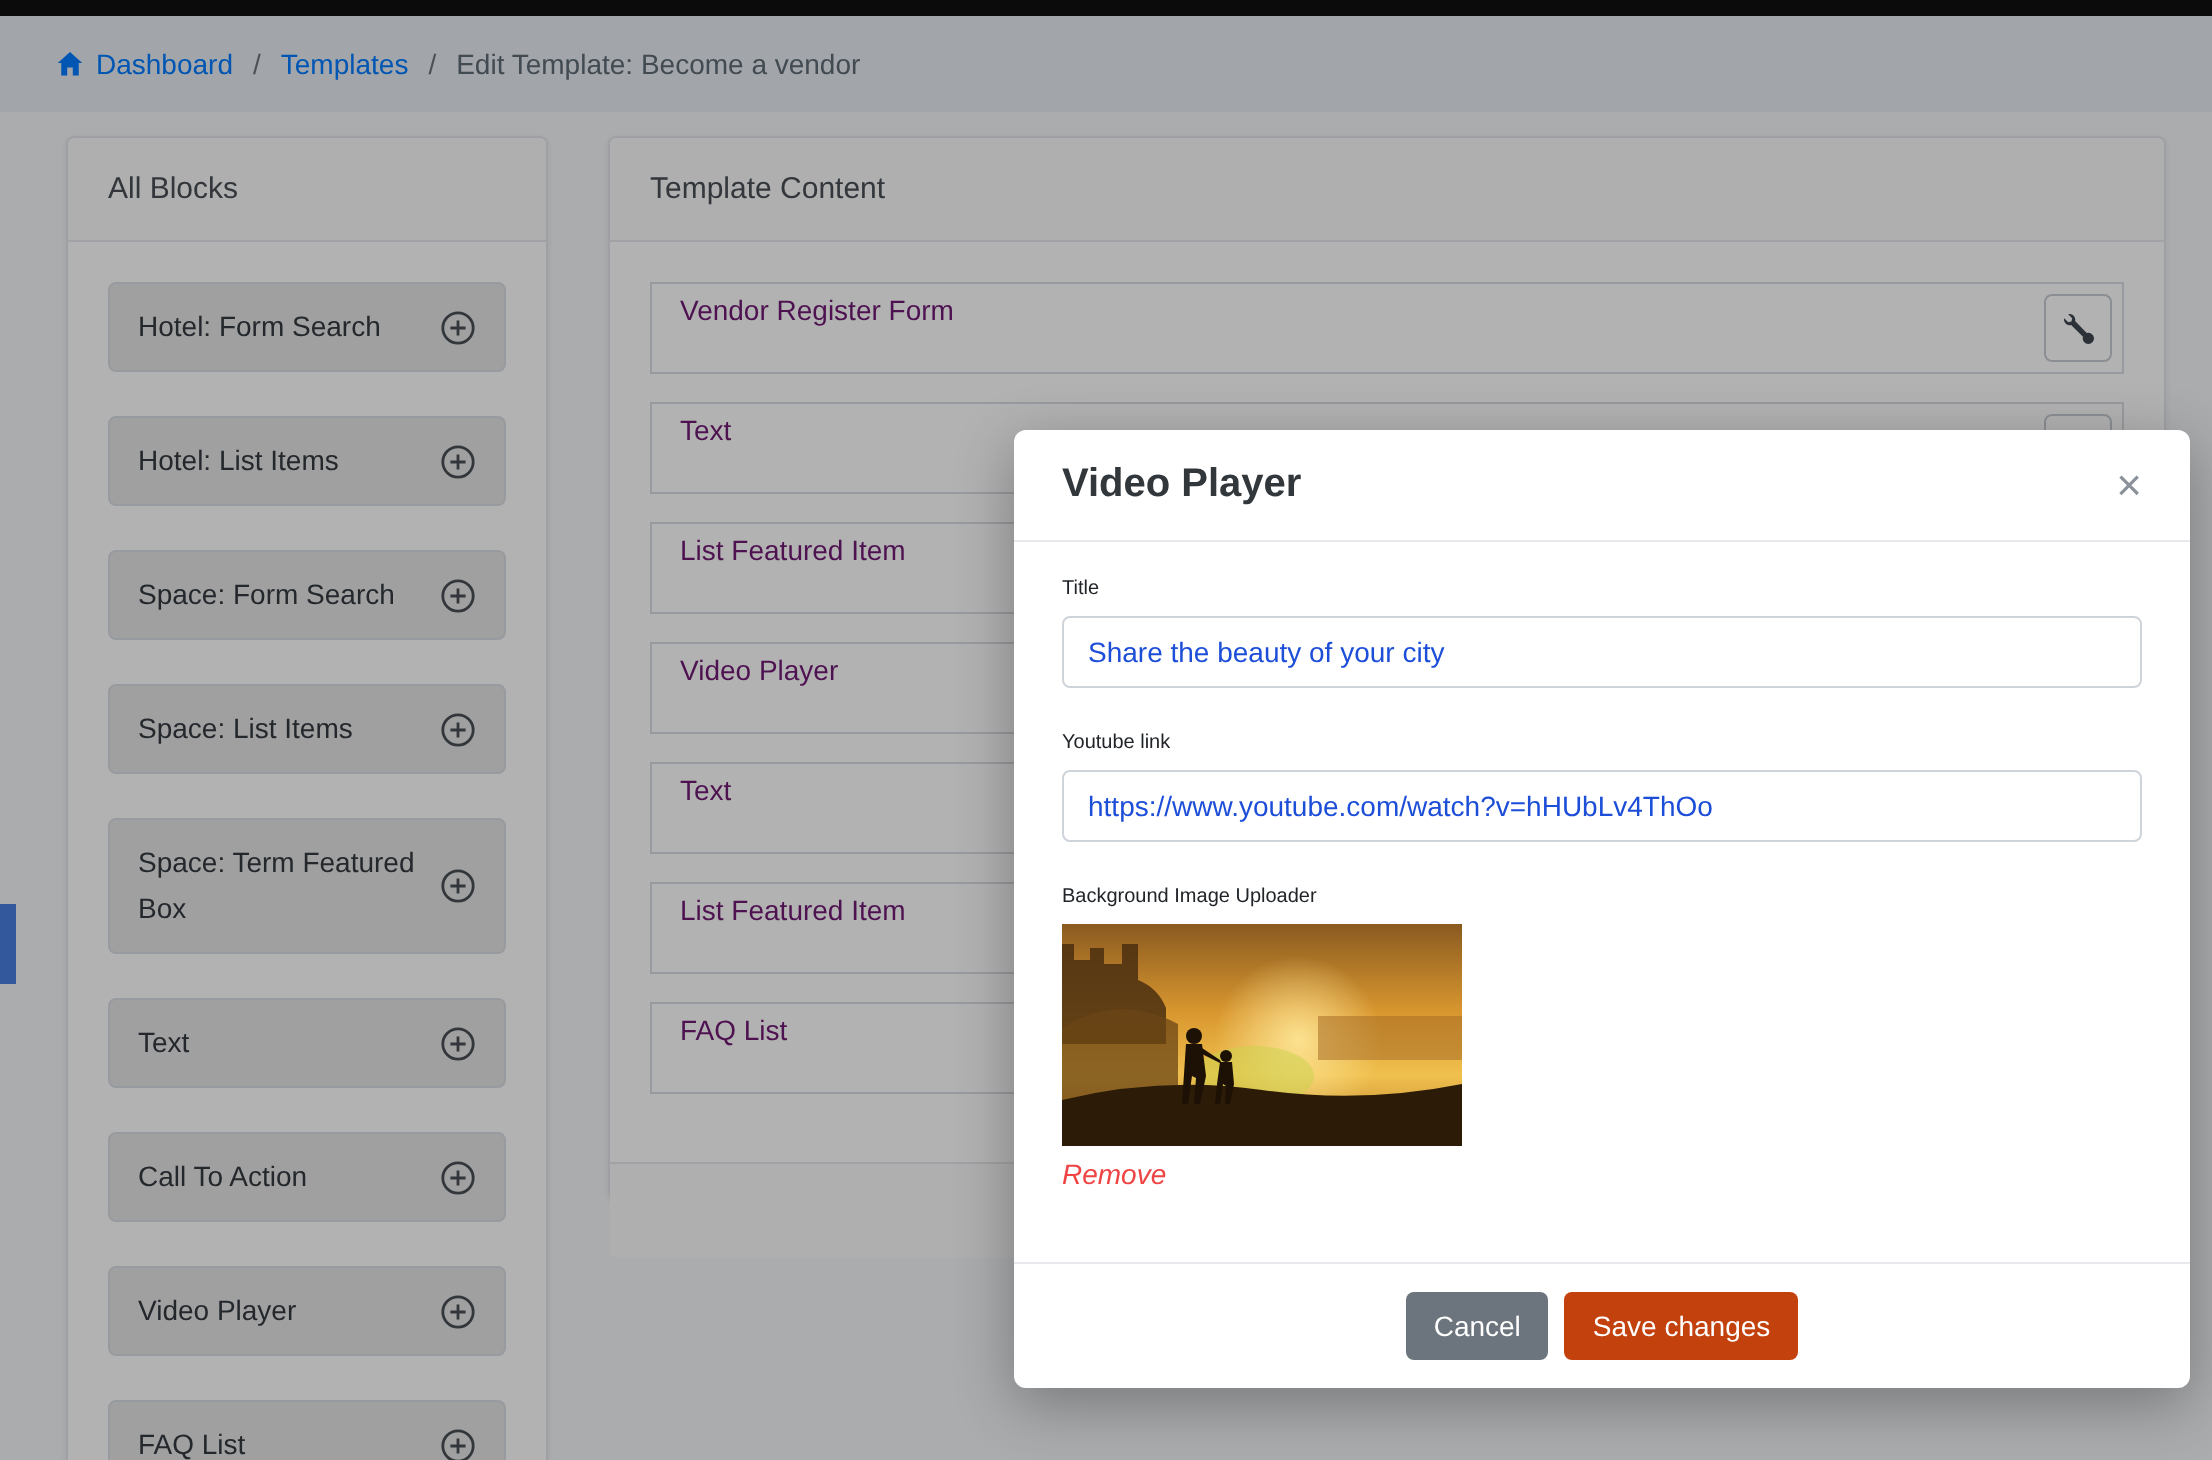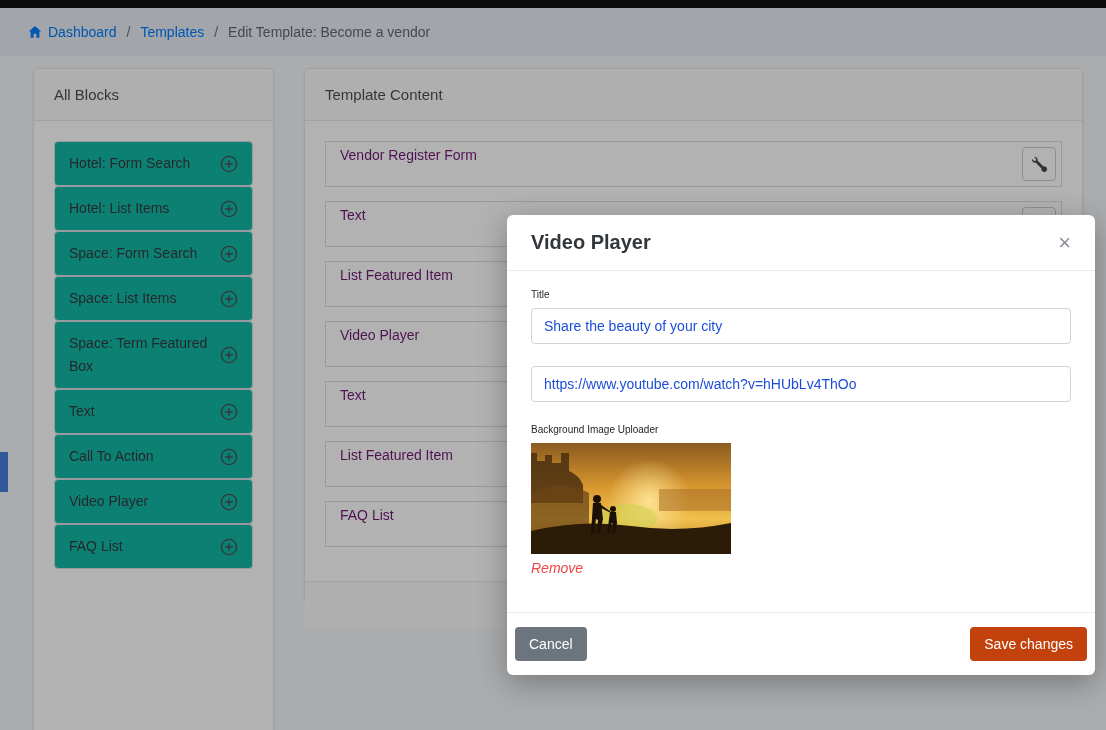--- a/index.html
+++ b/index.html
@@ -39,22 +39,22 @@
   }
   .card-body { padding: 20px; }
   .card-footer { height: 48px; border-top: 1px solid #e6e9ed; background: #fbfbfc; border-radius: 0 0 4px 4px; }
 
   .blocks-card { left: 33px; top: 68px; width: 241px; height: 700px; }
   .template-card { left: 304px; top: 68px; width: 779px; height: 532px; }
 
   
   .block-item {
     display: flex; align-items: center; justify-content: space-between;
-    gap: 8px; border: 1px solid #d9dde2; border-radius: 4px; background: #14b8a6;
-    padding: 10px 14px; margin-bottom: 0; min-height: 44px; line-height: 23px;
+    gap: 8px; border: 1px solid #d9dde2; border-radius: 4px; background: #e5e5e5;
+    padding: 10px 14px; margin-bottom: 22px; min-height: 44px; line-height: 23px;
     cursor: pointer; color: #343a40;
   }
   .plus-ic { width: 18px; height: 18px; flex: 0 0 18px; stroke: #495057; fill: none; stroke-width: 1.4; }
 
   
   .tc-row {
     display: flex; justify-content: space-between;
     border: 1px solid #d9dde2; border-radius: 0; background: #fff;
     padding: 5px 5px 5px 14px; margin-bottom: 14px; min-height: 44px;
     color: #701a75;
@@ -88,22 +88,22 @@
   .field-label { display: block; font-size: 10px; color: #212529; margin-bottom: 8px; }
   .text-input {
     width: 100%; height: 36px; border: 1px solid #ced4da; border-radius: 4px;
     padding: 6px 12px; font-size: 14px; color: #1d4ed8;
     font-family: "Liberation Sans", sans-serif; background: #fff;
   }
   .field-group { margin-bottom: 22px; }
   .thumb { width: 200px; height: 111px; display: block; cursor: pointer; }
   .remove-link { display: inline-block; margin-top: 6px; color: #ef4444; text-decoration: none; font-size: 14px; cursor: pointer; font-style: italic; }
   .modal-footer {
-    display: flex; align-items: center; justify-content: space-between; gap: 8px;
-    padding: 14px 8px; border-top: 1px solid #e7e9ec;
+    display: flex; align-items: center; justify-content: center; gap: 8px;
+    padding: 14px 24px; border-top: 1px solid #e7e9ec;
   }
   .btn { border: none; border-radius: 4px; padding: 9px 14px; font-size: 14px; color: #fff; cursor: pointer; font-family: "Liberation Sans", sans-serif; }
   .btn-cancel { background: #6c757d; }
   .btn-save { background: #c2410c; }
 </style>
 </head>
 <body>
 
 <div class="topbar"></div>
 
@@ -277,20 +277,21 @@
   <div class="modal-header">
     <span class="modal-title">Video Player</span>
     <button class="modal-close">×</button>
   </div>
   <div class="modal-body">
     <div class="field-group">
       <label class="field-label">Title</label>
       <input class="text-input" type="text" value="Share the beauty of your city" style="">
     </div>
     <div class="field-group">
+      <label class="field-label">Youtube link</label>
       <input class="text-input" type="text" value="https://www.youtube.com/watch?v=hHUbLv4ThOo" style="">
     </div>
     <div>
       <label class="field-label">Background Image Uploader</label>
       <svg class="thumb" viewBox="0 0 200 111">
         <defs>
           <linearGradient id="sky" x1="0" y1="0" x2="0" y2="1">
             <stop offset="0" stop-color="#8a5a20"></stop>
             <stop offset="0.40" stop-color="#d9972f"></stop>
             <stop offset="0.68" stop-color="#f0c04e"></stop>

